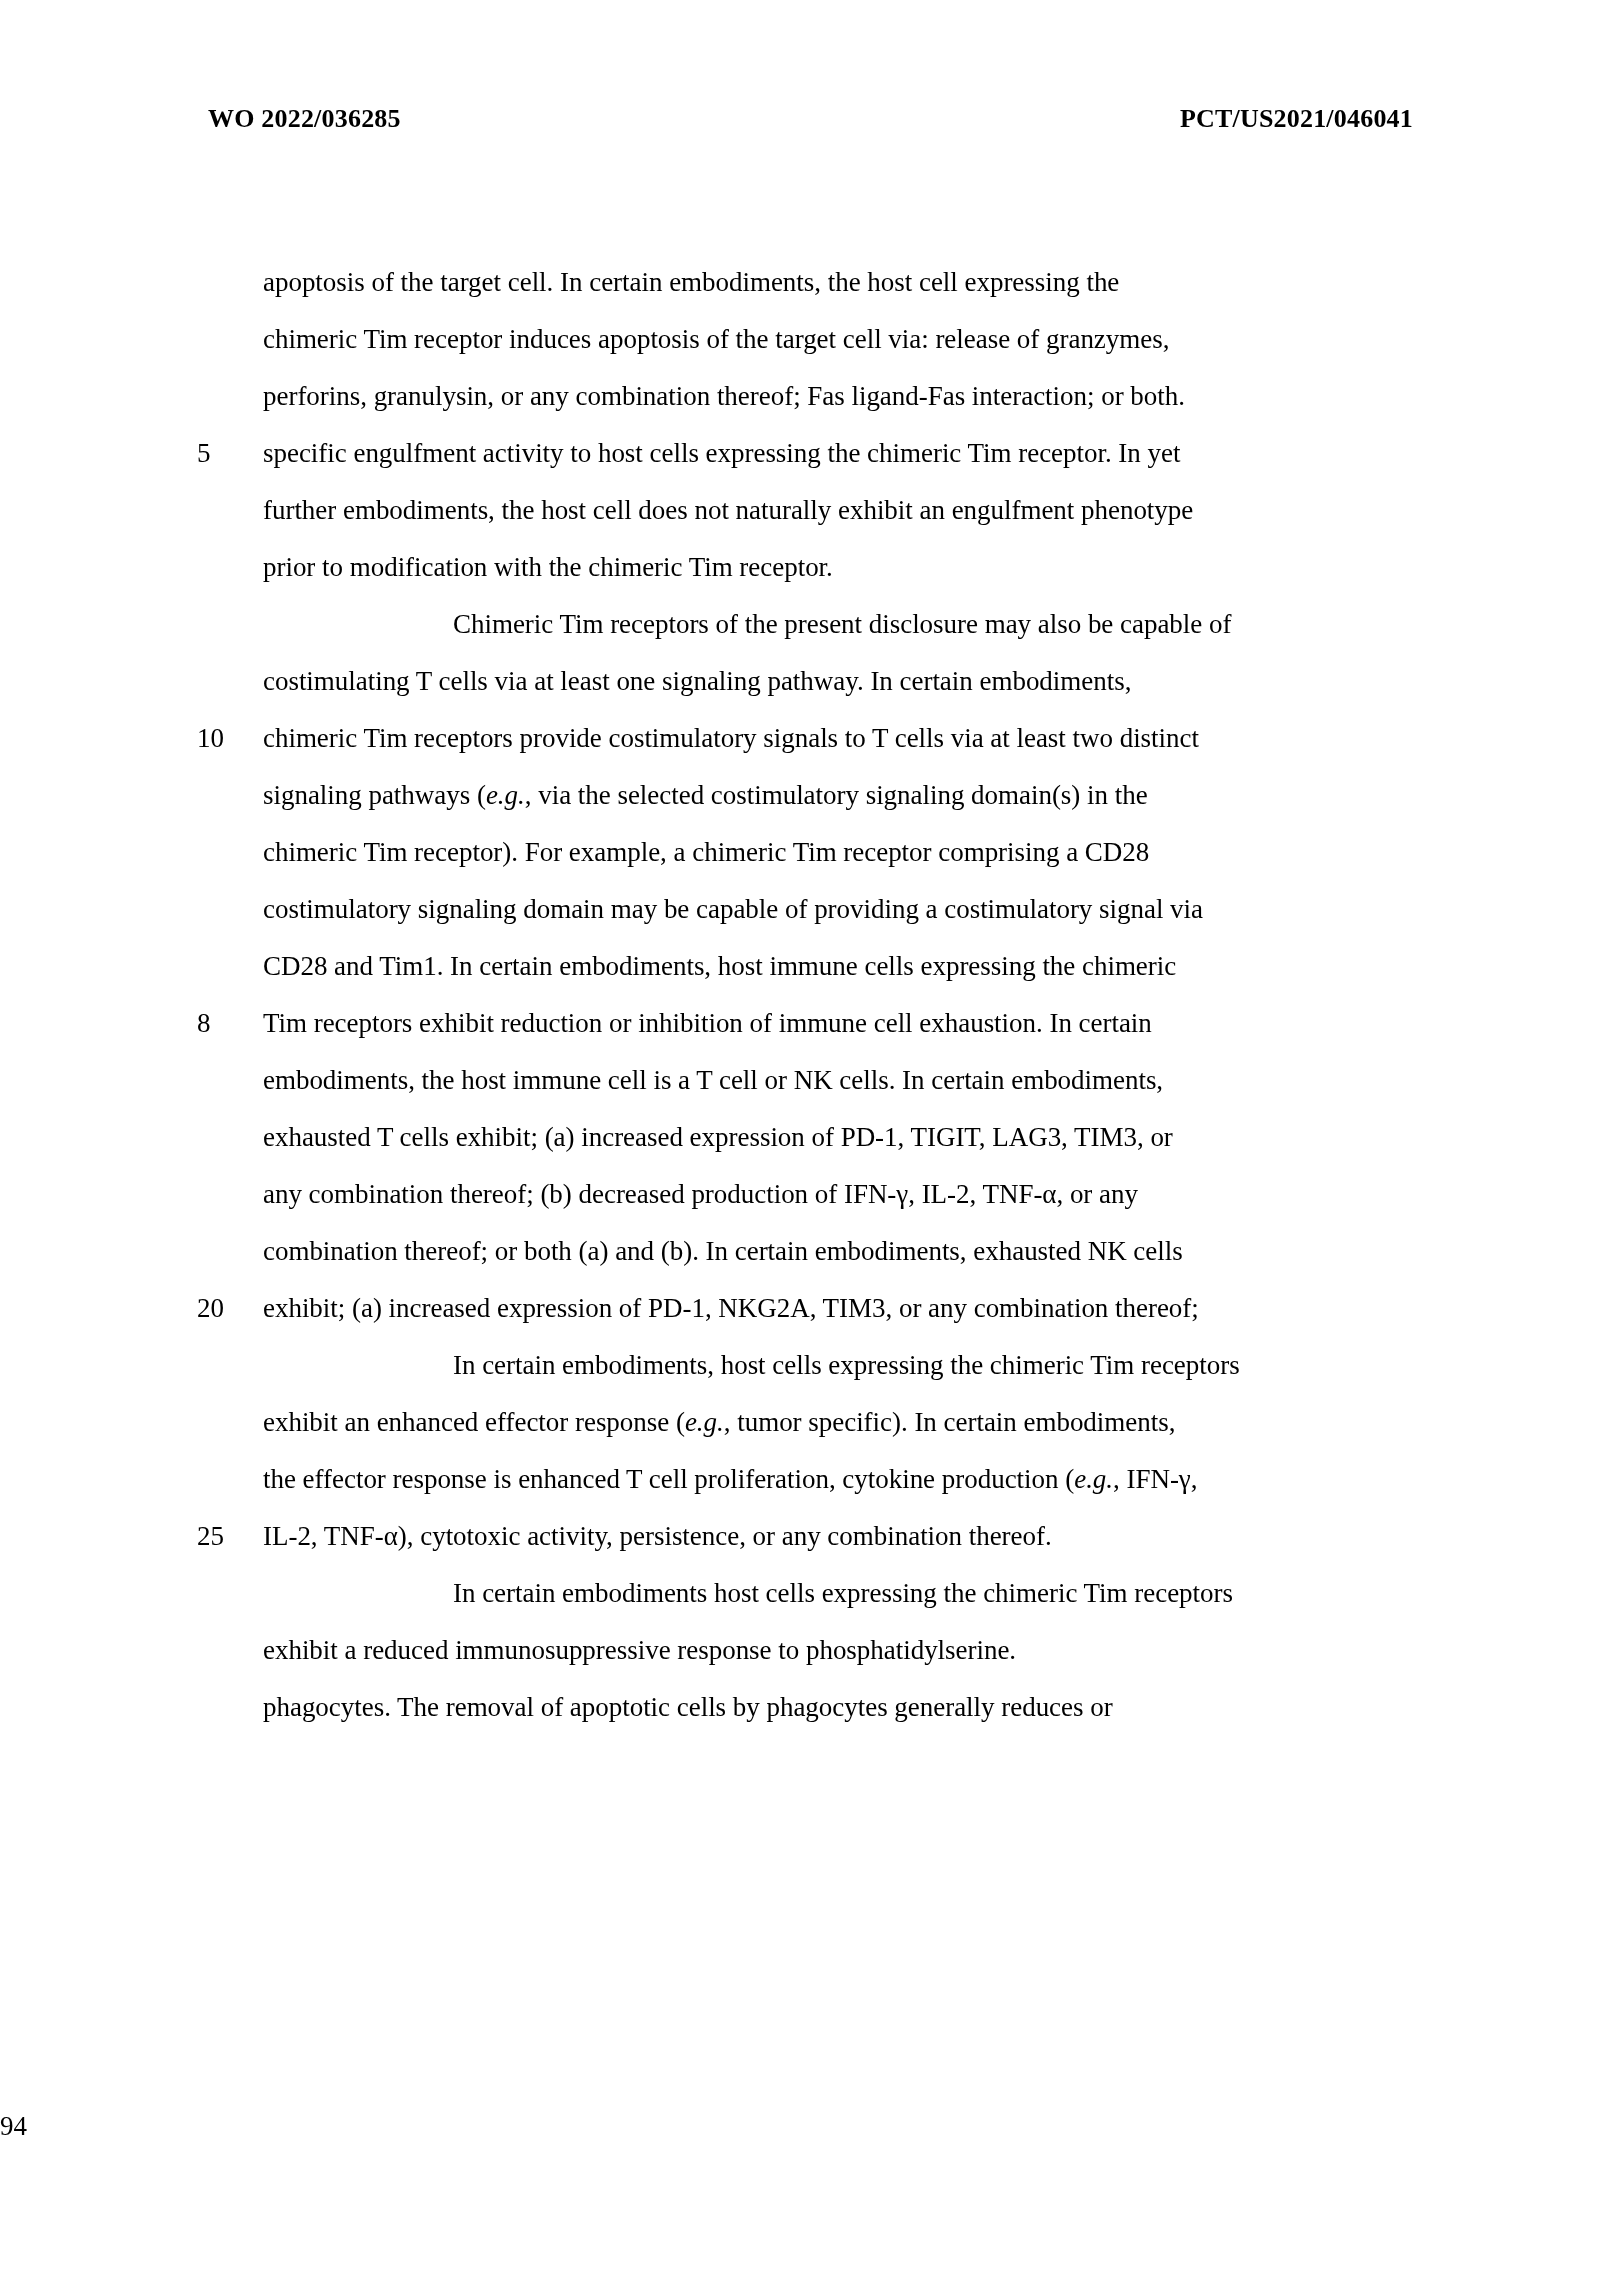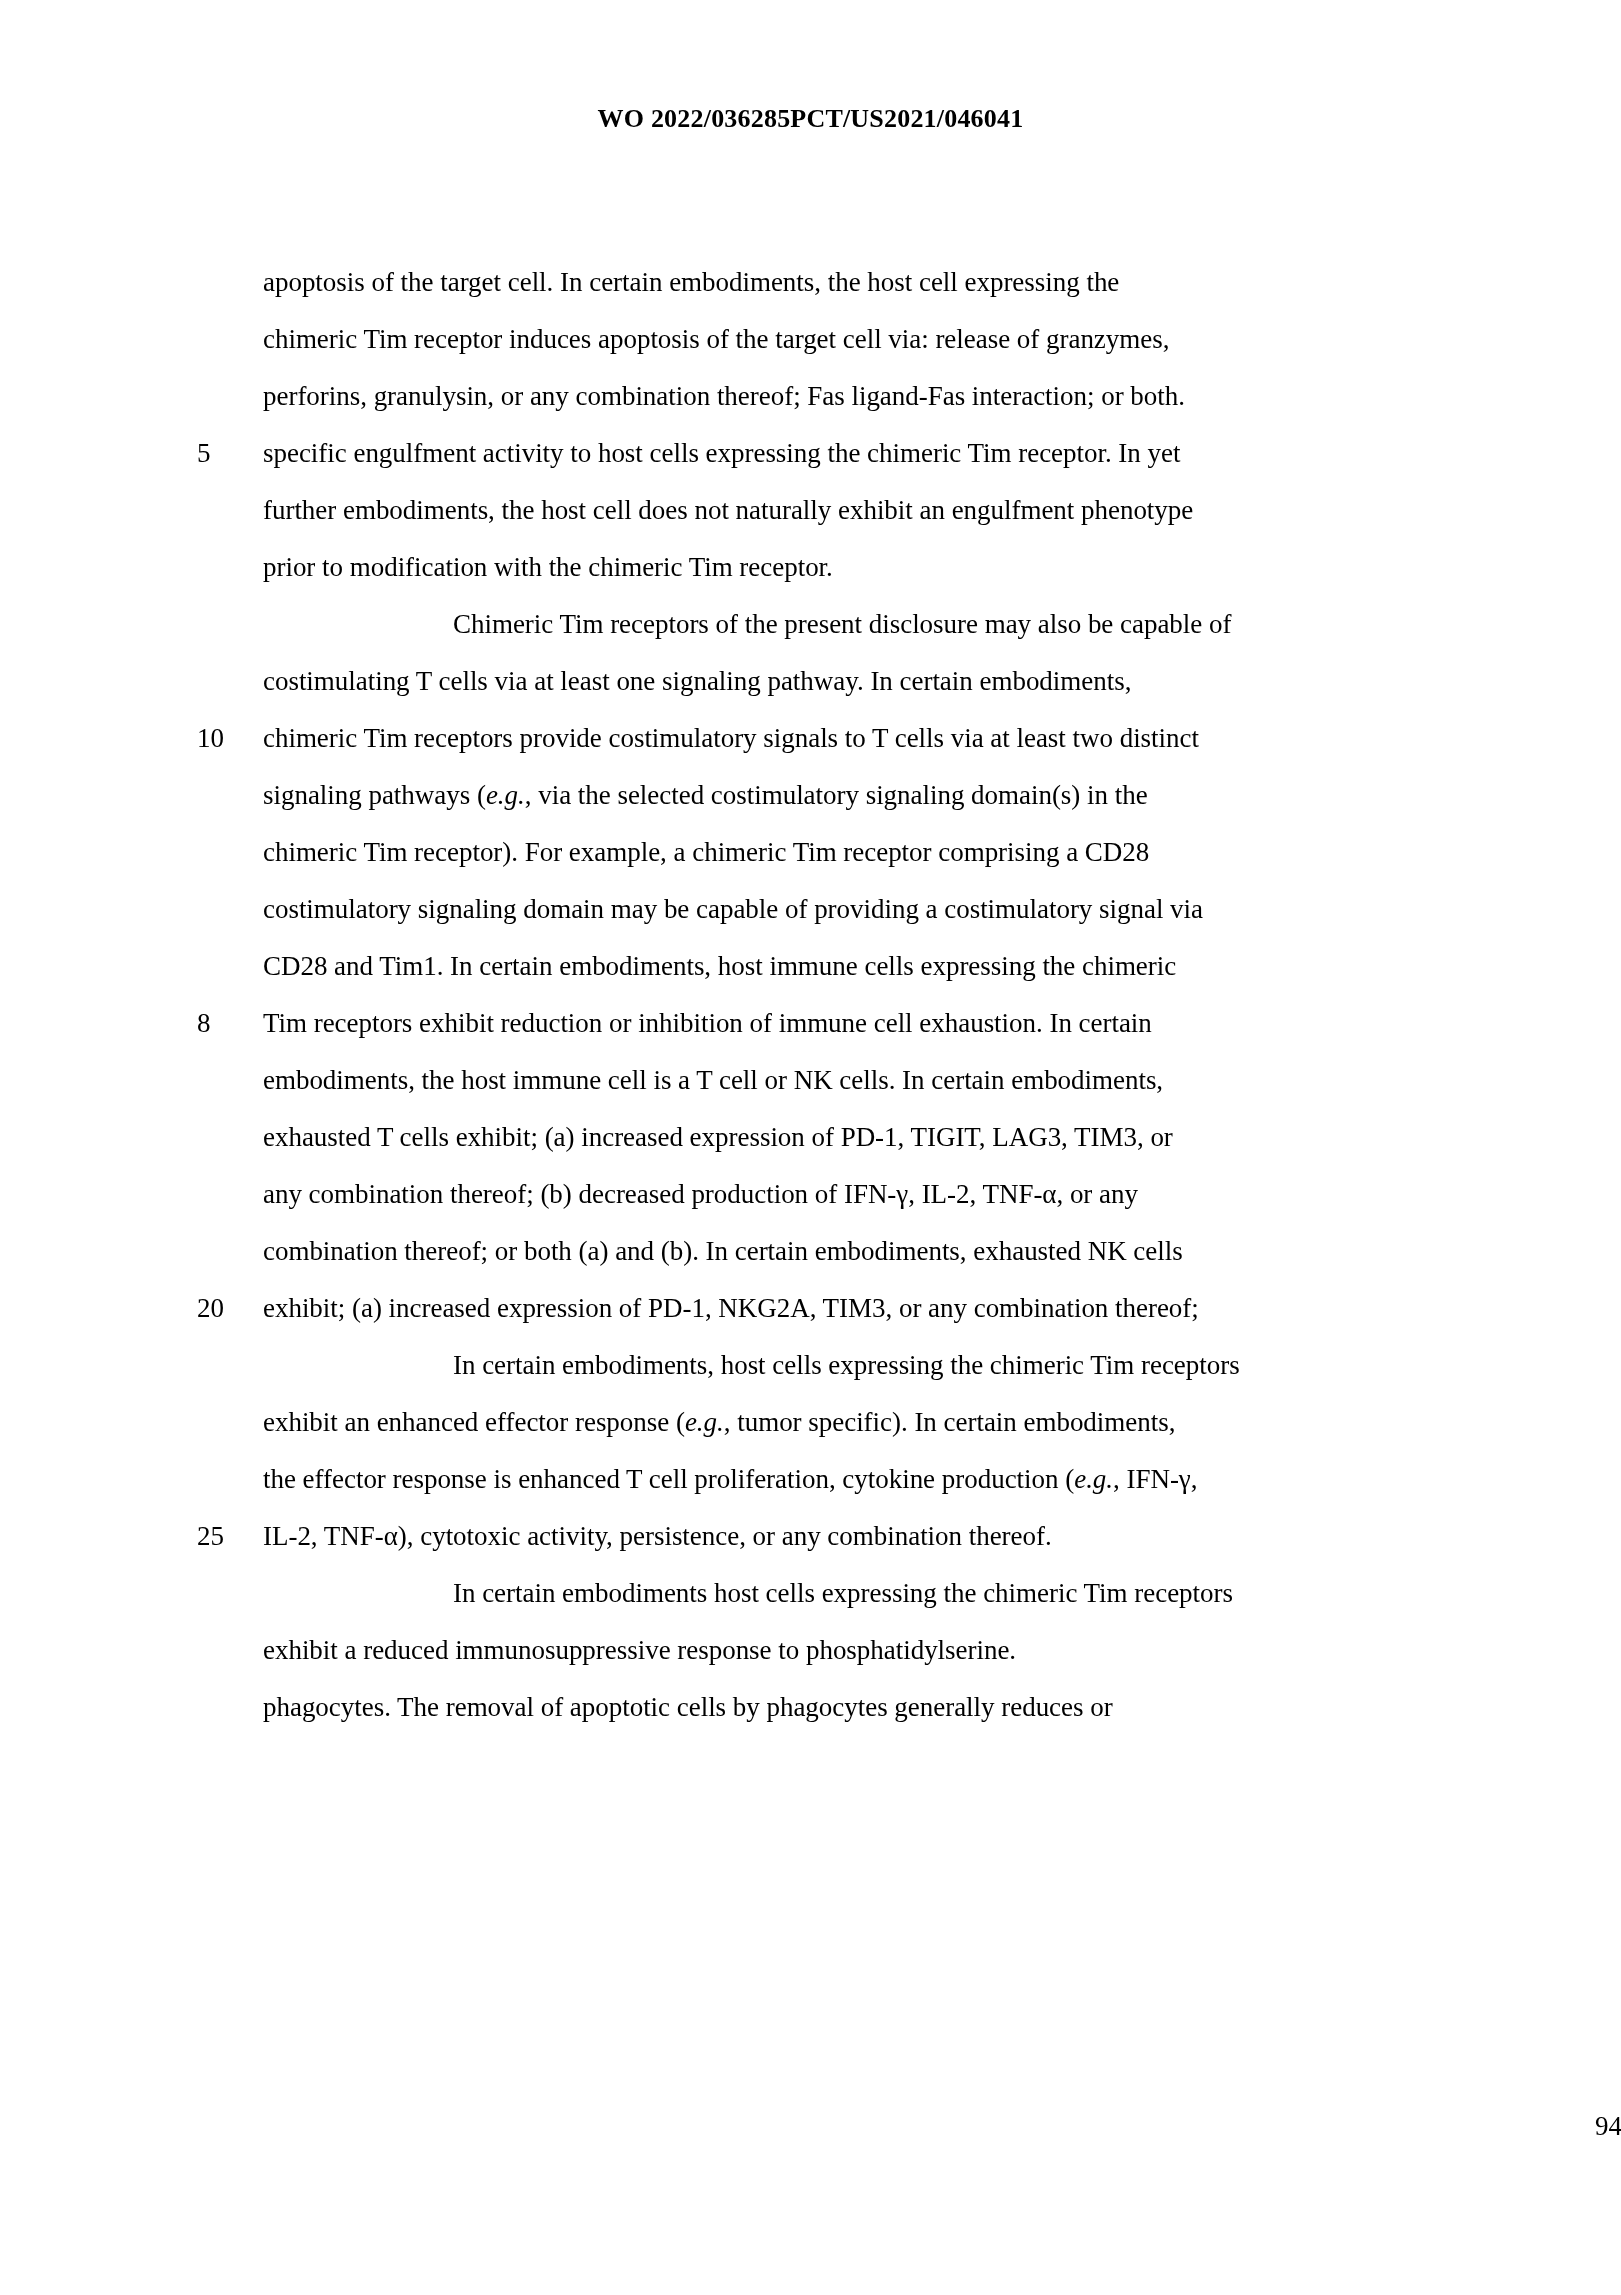--- a/index.html
+++ b/index.html
@@ -19,21 +19,21 @@
     overflow: hidden;
   }
 
   
   .running-header {
     position: absolute;
     top: 104px;
     left: 208px;
     width: 1205px;
     display: flex;
-    justify-content: center;
+    justify-content: space-between;
     align-items: baseline;
     font-weight: bold;
     font-size: 26px;
     letter-spacing: 0.2px;
   }
 
   .running-header .hdr-left,
   .running-header .hdr-right {
     white-space: nowrap;
   }
@@ -82,21 +82,21 @@
   .it {
     font-style: italic;
   }
 
   
   .page-number {
     position: absolute;
     top: 2111px;
     left: 0;
     width: 1622px;
-    text-align: right;
+    text-align: left;
     font-size: 27px;
   }
 </style>
 </head>
 <body>
 
 <div class="page">
 
   <div class="running-header">
     <span class="hdr-left">WO 2022/036285</span>

